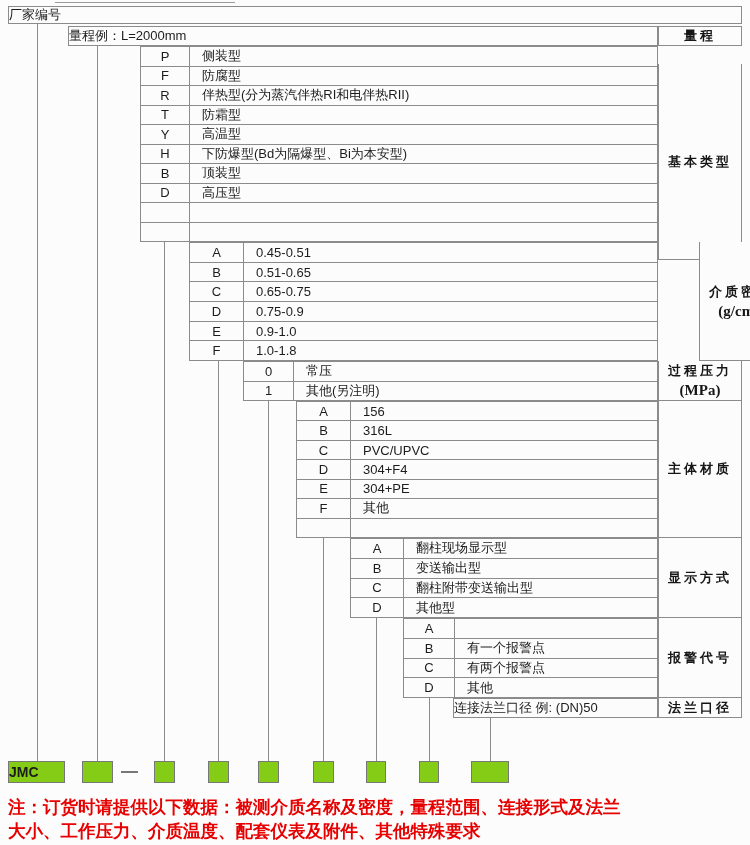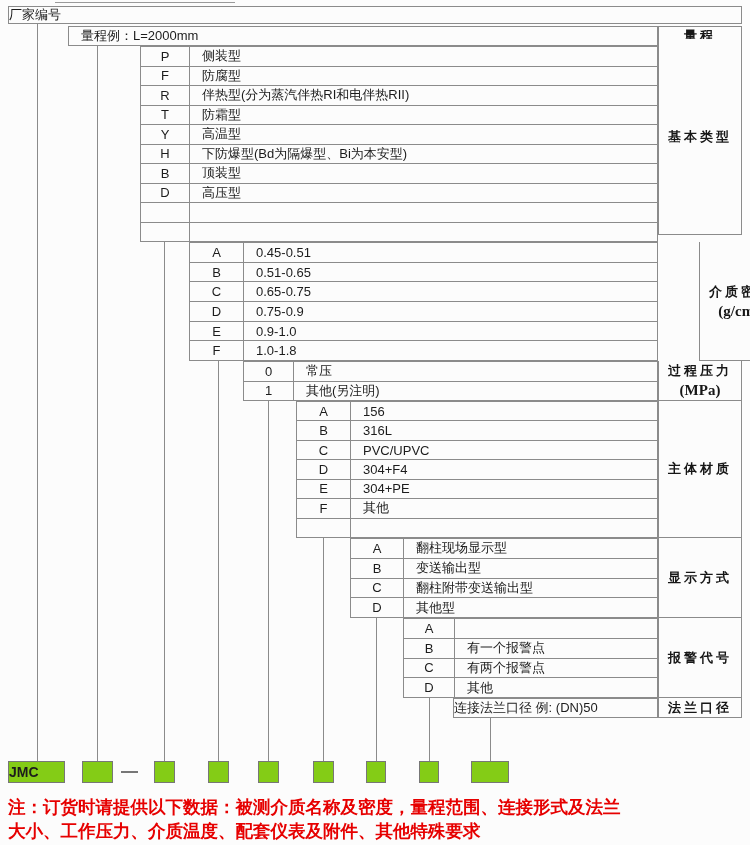--- a/index.html
+++ b/index.html
@@ -5,21 +5,21 @@
   html,body { margin:0; padding:0; background:#ffffff; }
   .canvas {
     position:relative; width:750px; height:845px;
     background:#fcfcfc; overflow:hidden;
     font-family:"Liberation Sans", sans-serif;
     color:#1c1c1c; font-size:13px;
   }
   .box { position:absolute; box-sizing:border-box; border:1px solid #8b8b8b; background:#fcfcfc; }
 
   .factory-row { left:8px; top:6px; width:734px; height:18px; display:flex; align-items:center; }
-  .range-row   { left:68px; top:26px; width:590px; height:20px; display:flex; align-items:center; padding-left:12px; }
+  .range-row   { left:68px; top:26px; width:590px; height:20px; display:flex; align-items:center; }
 
   
   .top-artifact { position:absolute; left:55px; top:2px; width:180px; height:1px; background:#9a9a9a; }
 
   
   .block { position:absolute; box-sizing:border-box; border:1px solid #8b8b8b; display:flex; flex-direction:column; background:#fcfcfc; }
   .block .row { flex:1; display:flex; border-top:1px solid #8b8b8b; min-height:0; }
   .block .row:first-child { border-top:none; }
   .block .code { width:var(--cw); border-right:1px solid #8b8b8b; display:flex; align-items:center; justify-content:center; }
   .block .desc { flex:1; display:flex; align-items:center; padding-left:12px; white-space:nowrap; overflow:hidden; }
@@ -35,21 +35,21 @@
 
   
   .side { position:absolute; left:658px; width:84px; box-sizing:border-box;
           border-left:1px solid #8b8b8b; border-right:1px solid #8b8b8b; border-bottom:1px solid #8b8b8b;
           display:flex; flex-direction:column; align-items:center; justify-content:center;
           font-family:"Liberation Serif", serif; font-weight:bold; font-size:13px; letter-spacing:3px;
           color:#161616; background:#fcfcfc; text-align:center; }
   .side .unit { letter-spacing:0; font-size:15px; margin-top:2px; font-weight:bold; }
   .side span:empty { display:none; }
   #side-range    { top:26px;  height:20px; border-top:1px solid #8b8b8b; }
-  #side-basic    { top:39px;  height:196px; }
+  #side-basic    { top:64px;  height:196px; }
   #side-density  { top:242px; height:119px;margin-left:41px; }
   #side-pressure { top:361px; height:40px; }
   #side-material { top:401px; height:137px; }
   #side-display  { top:538px; height:80px; }
   #side-alarm    { top:618px; height:80px; }
   #side-flange   { top:698px; height:20px; }
 
   
   .leader { position:absolute; width:1px; background:#8b8b8b; }
   #ld1 { left:37px;  top:23px;  height:738px; }

